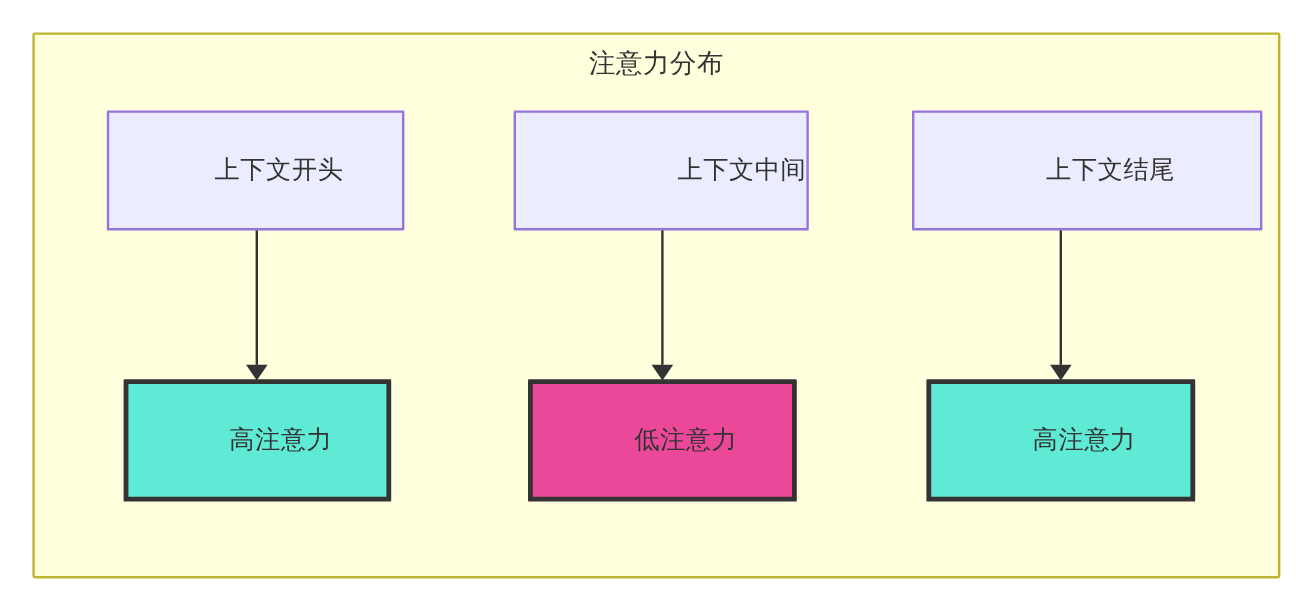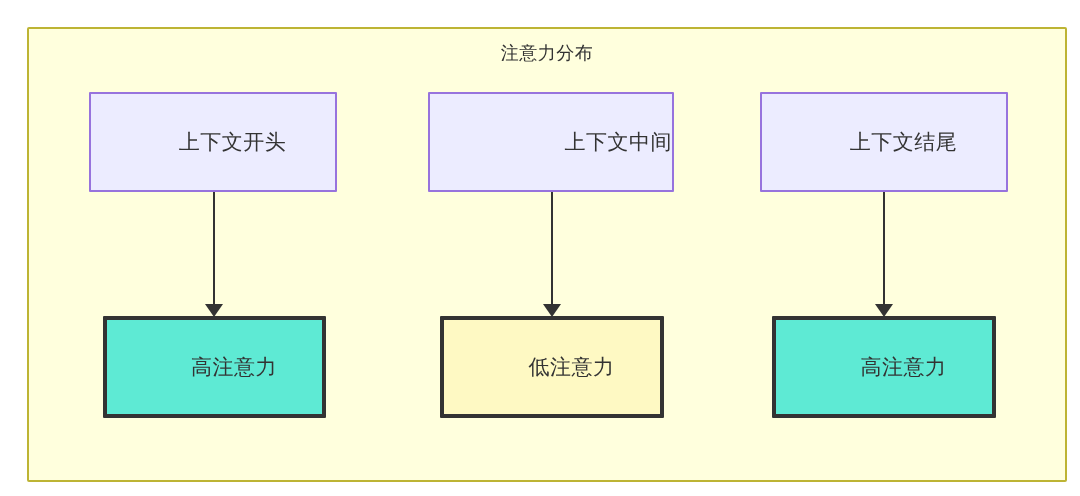--- a/index.html
+++ b/index.html
@@ -32,21 +32,21 @@
     border: 2px solid #bdb434;
     border-radius: 2px;
   }
 
   .subgraph-title {
     position: absolute;
     left: 0;
     right: 0;
     top: 11px;
     text-align: center;
-    font-size: 18px;
+    font-size: 22px;
     color: #333333;
     line-height: 26px;
     letter-spacing: 0.5px;
   }
 
   
   .node {
     position: absolute;
     box-sizing: border-box;
     display: flex;
@@ -75,26 +75,26 @@
 
   
   .node-attention {
     border: 4px solid #333333;
     border-radius: 1px;
     top: 316px;
     height: 102px;
   }
 
   .fill-high { background: #5eead4; }
-  .fill-low  { background: #fef9c3; }
+  .fill-low  { background: #ec4899; }
 
   
   .col-a .node-context   { left: 89px;  width: 248px; }
   .col-b .node-context   { left: 428px; width: 246px; justify-content: flex-end; }
-  .col-c .node-context   { left: 760px; width: 248px; }
+  .col-c .node-context   { left: 760px; width: 292px; }
 
   .col-a .node-attention { left: 103px; width: 223px; }
   .col-b .node-attention { left: 440px; width: 224px; }
   .col-c .node-attention { left: 772px; width: 224px; }
 
   
   .edge {
     position: absolute;
     top: 192px;
     width: 2px;

